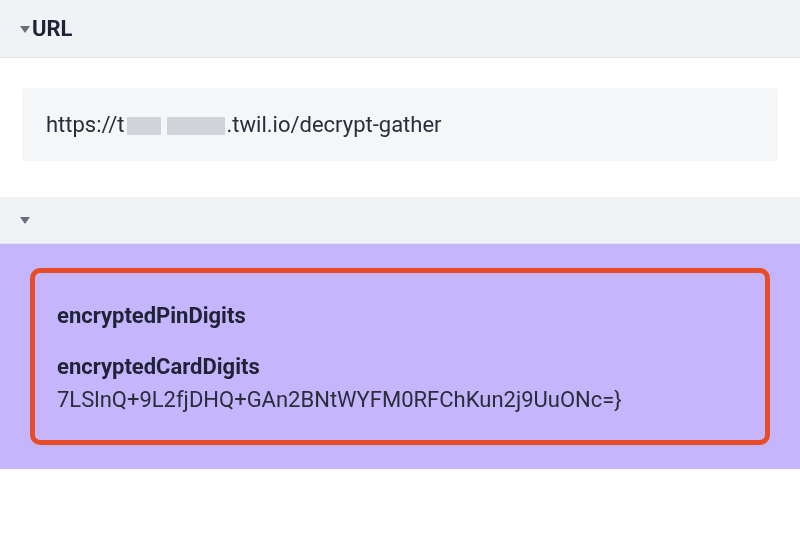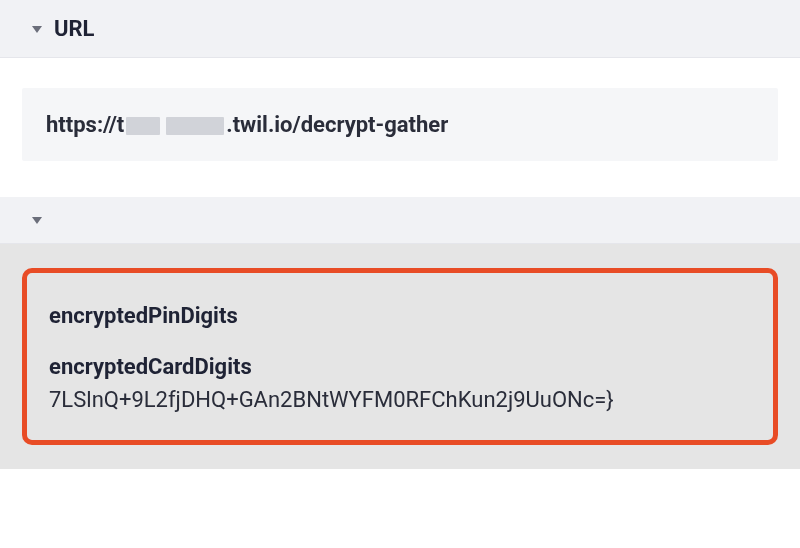--- a/index.html
+++ b/index.html
@@ -9,24 +9,23 @@
     }
     body {
       font-family: -apple-system, BlinkMacSystemFont, "Segoe UI", Roboto, Helvetica, Arial, sans-serif;
       background: #ffffff;
       width: 800px;
       height: 548px;
       color: #1a1a2e;
     }
     .section-header {
       background: #f1f2f5;
-      padding: 16px 30px;
+      padding: 16px 18px;
       display: flex;
       align-items: center;
-      gap: 10px;
       border-bottom: 1px solid #e5e6eb;
     }
     .section-header .chevron {
       color: #6b6e7a;
       display: inline-flex;
       align-items: center;
     }
     .section-header .title {
       font-size: 22px;
       font-weight: 700;
@@ -35,40 +34,39 @@
     .url-content {
       padding: 30px 22px 36px 22px;
       background: #ffffff;
     }
     .url-box {
       background: #f5f6f8;
       padding: 24px 24px;
       font-size: 22px;
       color: #2a2d3a;
       border-radius: 2px;
-      font-weight: bold;
     }
     .url-box .redacted {
       display: inline-flex;
       align-items: center;
       gap: 6px;
       vertical-align: middle;
       margin: 0 2px;
     }
     .url-box .redacted .blk {
       display: inline-block;
       height: 18px;
       background: #d1d3d9;
       border-radius: 1px;
     }
     .url-box .redacted .b1 { width: 34px; }
     .url-box .redacted .b2 { width: 58px; }
     .params-content {
-      padding: 24px 22px;
-      background: #e5e5e5;
+      padding: 24px 30px;
+      background: #c4b5fd;
     }
     .params-box {
       border: 5px solid #e84c26;
       border-radius: 10px;
       padding: 30px 22px 28px 22px;
     }
     .param-row {
       margin-bottom: 26px;
     }
     .param-row:last-child {

